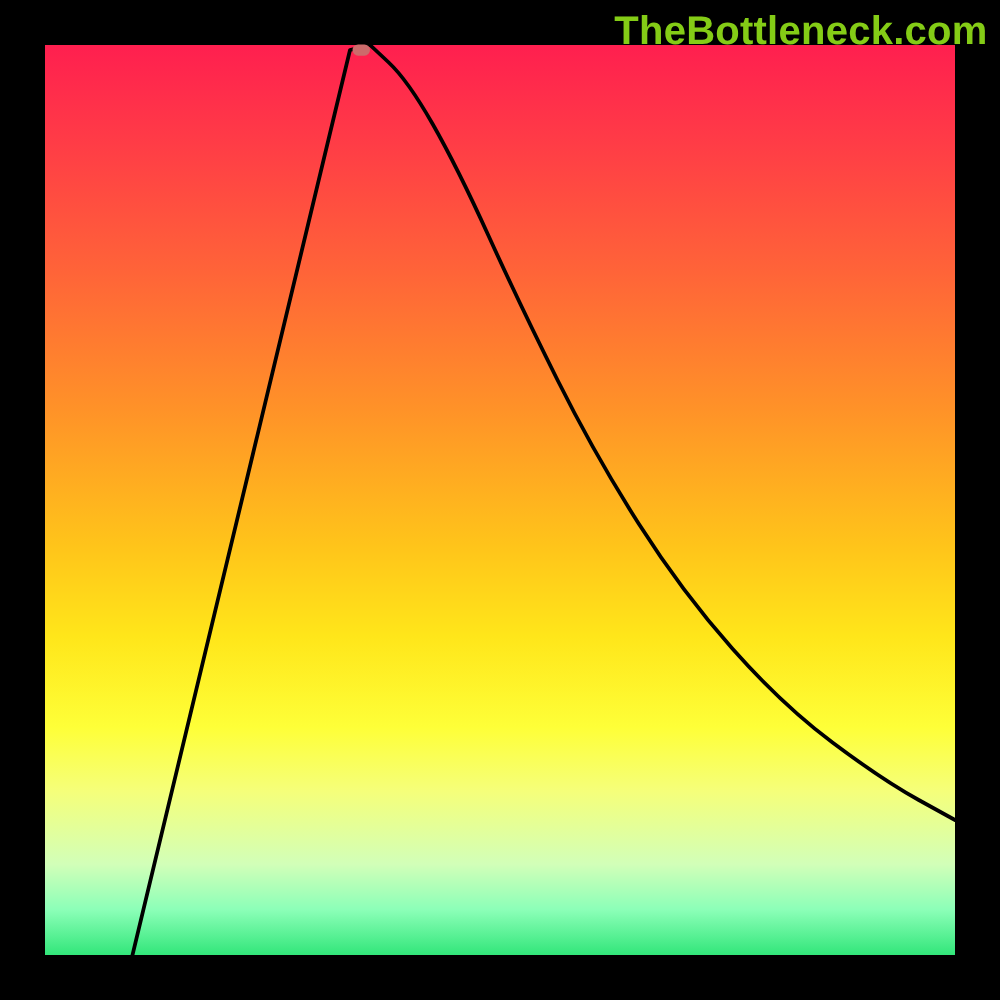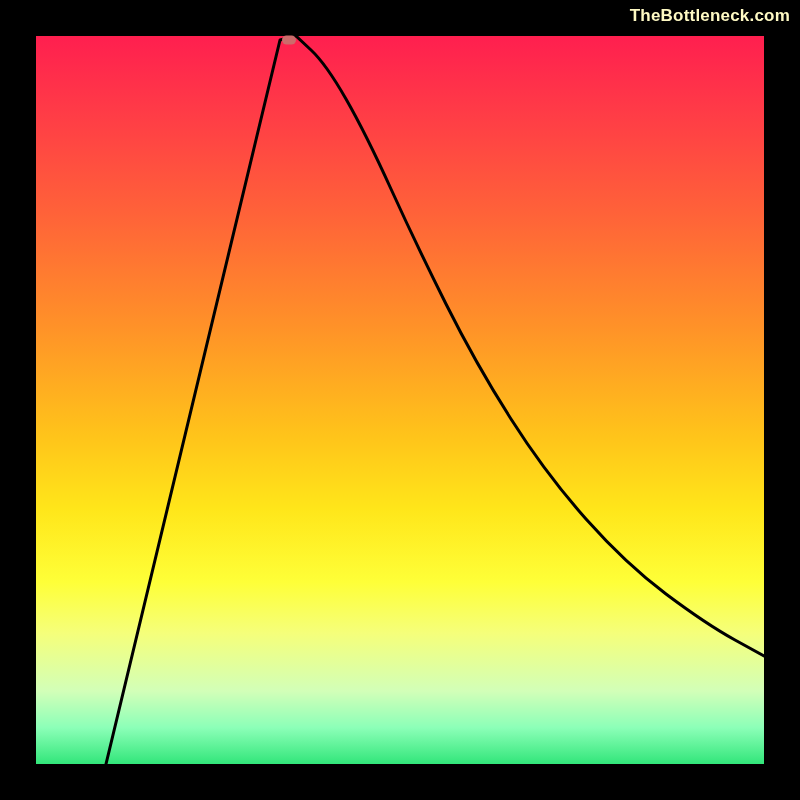--- a/index.html
+++ b/index.html
@@ -36,22 +36,22 @@
       #f5ff7a 82%,
       #d2ffb8 90%,
       #8cffb8 95%,
       #32e67a 100%
     );
   }
   .watermark {
     position: absolute;
     top: 6px;
     right: 10px;
-    color: #fef9c3;
-    font-size: 17px;
+    color: #84cc16;
+    font-size: 32px;
     font-weight: 600;
     letter-spacing: 0.2px;
     user-select: none;
   }
   svg.curve {
     position: absolute;
     top: 0;
     left: 0;
     width: 728px;
     height: 728px;

